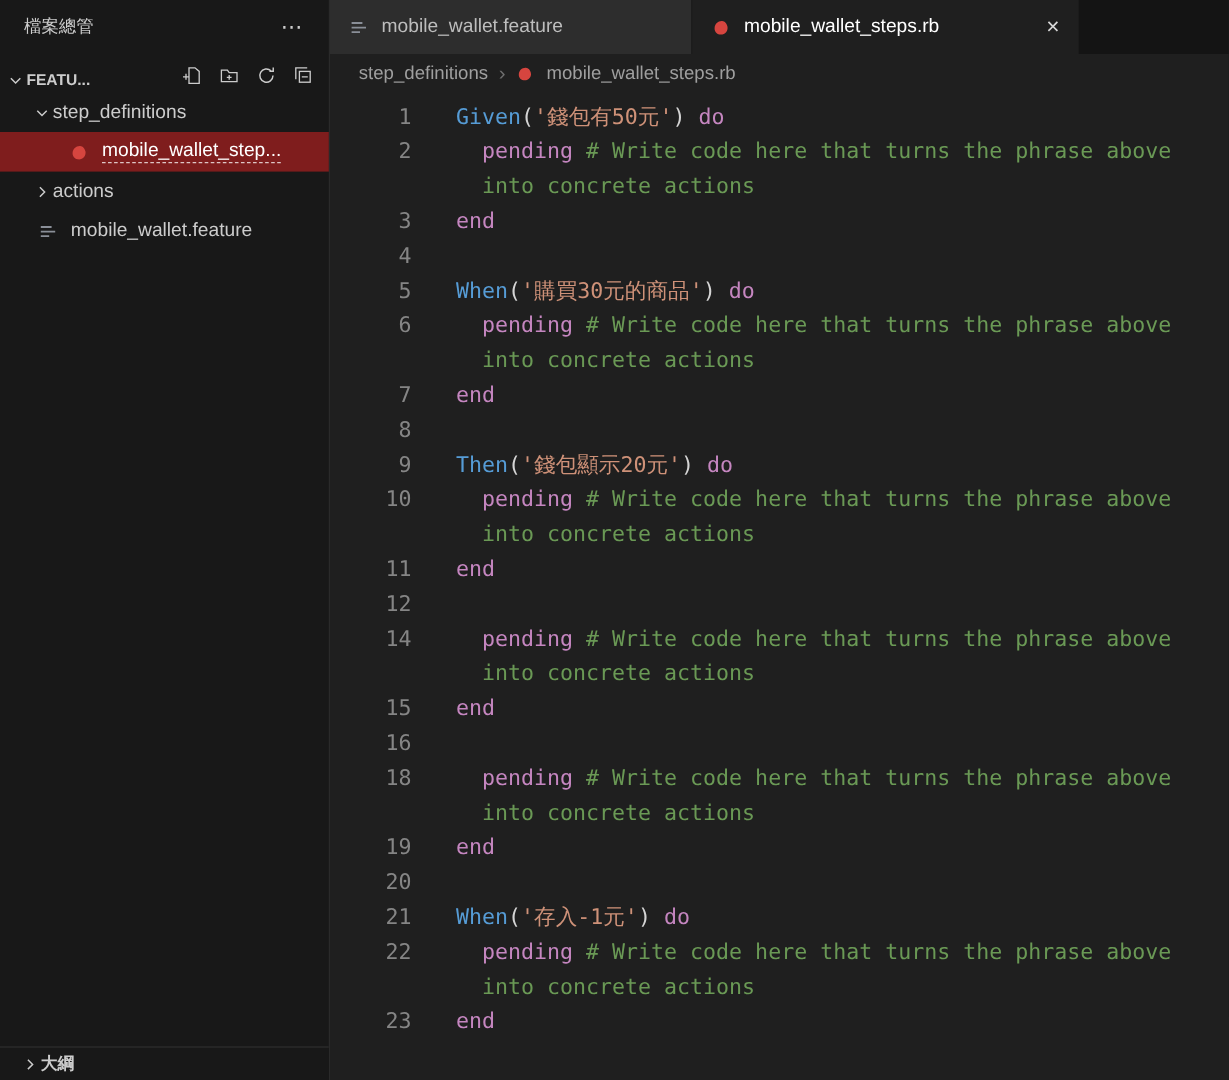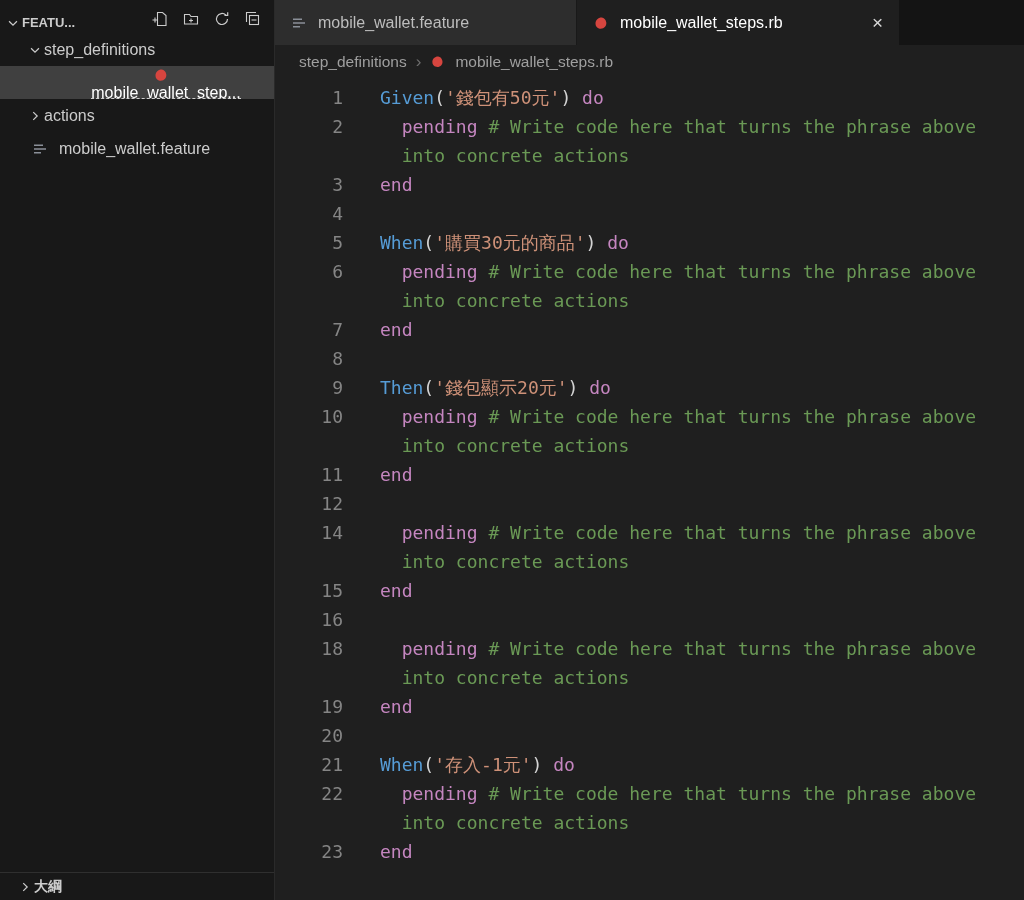--- a/index.html
+++ b/index.html
@@ -13,21 +13,21 @@
   .more { font-size:18px; letter-spacing:2px; color:#cccccc; cursor:pointer; }
   .section { height:30px; display:flex; align-items:flex-end; padding:0 10px 0 4px; font-weight:700; font-size:13px; }
   .section .icons { margin-left:auto; display:flex; gap:9px; }
   .icon-btn { width:22px; height:22px; display:flex; align-items:center; justify-content:center; border-radius:4px; cursor:pointer; }
   .icon-btn svg { display:block; }
   .chev { width:18px; flex:none; display:flex; justify-content:center; align-items:center; }
   .tree { margin-top:3px; }
   .trow { height:33px; display:flex; align-items:center; font-size:16px; color:#cccccc; cursor:pointer; }
   .lvl0 { padding-left:26px; }
   .lvl1 { padding-left:58px; }
-  .trow.selected { background:#404040; color:#ffffff;flex-direction:column; }
+  .trow.selected { background:#7f1d1d; color:#ffffff; }
   .trow.selected .tlabel { border-bottom:1px dashed rgba(255,255,255,0.75); }
   .ficon { width:18px; height:18px; margin-right:9px; flex:none; display:flex; align-items:center; }
   .tlabel { white-space:nowrap; overflow:hidden; }
   .outline { position:absolute; bottom:0; left:0; width:100%; height:28px; background:#181818; border-top:1px solid #2f2f2f; display:flex; align-items:center; padding-left:16px; font-weight:700; font-size:14px; color:#cccccc; cursor:pointer; }
 
   
   .main { flex:1; min-width:0; display:flex; flex-direction:column; background:#1f1f1f; }
   .tabbar { height:45px; flex:none; display:flex; background:#141414; }
   .tab { display:flex; align-items:center; gap:9px; padding:0 16px; font-size:16px; cursor:pointer; }
   .tab-inactive { width:302px; background:#2d2d2d; color:#bdbdbd; border-right:1px solid #191919; }
@@ -47,20 +47,24 @@
   .mag { color:#c586c0;margin-top:48px; }
   .com { color:#6a9955; }
   .pl  { color:#d4d4d4; }
 </style>
 </head>
 <body>
 
 <div class="app">
 
   <aside class="sidebar">
+    <div class="sb-header">
+      <span>檔案總管</span>
+      <span class="more">⋯</span>
+    </div>
 
     <div class="section">
       <span class="chev">
         <svg width="14" height="14" viewBox="0 0 16 16">
             <path d="M3.5 6l4.5 4.5L12.5 6" fill="none" stroke="#cccccc" stroke-width="1.4"></path>
           </svg>
       </span>
       <span>FEATU...</span>
       <span class="icons">
         <span class="icon-btn">

